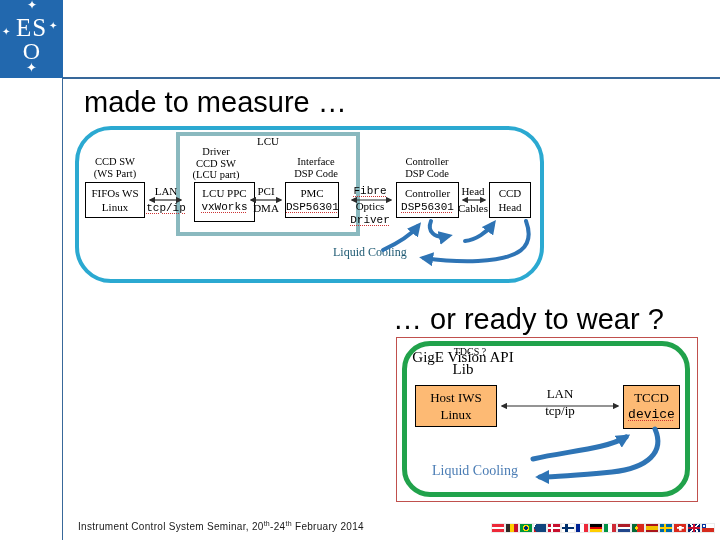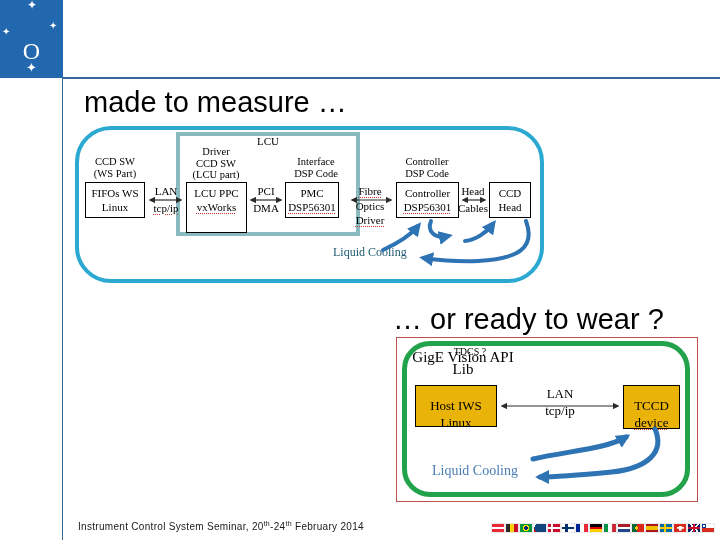--- a/index.html
+++ b/index.html
@@ -18,47 +18,48 @@
 
   .title{color:#000;font-size:29px;white-space:nowrap;}
 
   
   .d1-outer{left:75px;top:126px;width:461px;height:149px;border:4px solid var(--diagram1-border,#2BA9D1);border-radius:36px;}
   .lcu-rect{left:176px;top:132px;width:176px;height:96px;border:4px solid var(--lcu-border,#8AB9BF);}
   .dlabel{font-family:"Liberation Serif",serif;color:#000;text-align:center;line-height:11.5px;font-size:10.5px;}
   .dbox{border:1px solid #000;background:#fff;font-family:"Liberation Serif",serif;font-size:11px;
         color:#000;text-align:center;line-height:14px;padding-top:3px;box-sizing:border-box;}
   .clabel{font-family:"Liberation Serif",serif;font-size:11px;color:#000;text-align:center;line-height:12px;}
-  .sq{text-decoration:underline dotted #cc3333 1px;text-underline-offset:2px;}
+  .sq{text-decoration:underline dotted #cc3333 1px;text-underline-offset:2px;font-family:Liberation Mono, monospace;}
   .liquid1{left:333px;top:245px;font-family:"Liberation Serif",serif;font-size:12px;color:var(--liquid1-text,#1D5972);}
 
   
   .d2-red{left:396px;top:337px;width:300px;height:163px;border:1px solid var(--red-border,#C0504D);}
   .d2-green{left:402px;top:341px;width:278px;height:146px;border:5px solid var(--green-border,#21A24B);border-radius:28px;}
-  .d2box{border:1px solid #000;background:#eab308;font-family:"Liberation Serif",serif;font-size:13px;
-         color:#000;text-align:center;line-height:17px;padding-top:11px;box-sizing:border-box;}
+  .d2box{border:1px solid #000;background:#fdba74;font-family:"Liberation Serif",serif;font-size:13px;
+         color:#000;text-align:center;line-height:17px;padding-top:3px;box-sizing:border-box;}
   .c2label{font-family:"Liberation Serif",serif;font-size:13px;color:#000;text-align:center;line-height:14px;}
   .liquid2{left:432px;top:463px;font-family:"Liberation Serif",serif;font-size:14px;color:var(--liquid2-text,#4A7CB4);}
 
   
   .footer{left:78px;top:520px;font-size:10px;color:#1a1a1a;letter-spacing:0.3px;}
   .footer sup{font-size:7px;}
   .flags{top:524px;right:6px;display:flex;gap:2px;}
   .flag{width:12px;height:8px;outline:1px solid rgba(0,0,0,0.08);}
 
   svg.overlay{position:absolute;left:0;top:0;pointer-events:none;}
 </style>
 </head>
 <body>
 
 <div class="abs logo">
   <span class="star" style="left:27px;top:-2px;font-size:12px">✦</span>
   <span class="star" style="left:2px;top:26px;font-size:10px">✦</span>
   <span class="star" style="left:49px;top:20px;font-size:10px">✦</span>
   <span class="star" style="left:26px;top:60px;font-size:13px">✦</span>
+  <span class="l1">ES</span>
   <span class="l2">O</span>
 </div>
 <div class="abs h-rule"></div>
 <div class="abs v-rule"></div>
 
 <div class="abs title" style="left:84px;top:86px">made to measure …</div>
 
 <div class="abs d1-outer"></div>
 <div class="abs lcu-rect"></div>
 <div class="abs dlabel" style="left:176px;top:136px;width:184px;font-size:11px">LCU</div>
@@ -78,21 +79,21 @@
 </div>
 <div class="abs dlabel" style="left:393px;top:156px;width:68px">
   <span style="display:block">Controller</span>
   <span style="display:block">DSP Code</span>
 </div>
 
 <div class="abs dbox" style="left:85px;top:182px;width:60px;height:36px">
   <span style="display:block">FIFOs WS</span>
   <span style="display:block">Linux</span>
 </div>
-<div class="abs dbox" style="left:186px;top:182px;width:61px;height:51px">
+<div class="abs dbox" style="left:194px;top:182px;width:61px;height:40px">
   <span style="display:block">LCU PPC</span>
   <span style="display:block" class="sq">vxWorks</span>
 </div>
 <div class="abs dbox" style="left:285px;top:182px;width:54px;height:36px">
   <span style="display:block">PMC</span>
   <span style="display:block" class="sq">DSP56301</span>
 </div>
 <div class="abs dbox" style="left:396px;top:182px;width:63px;height:36px">
   <span style="display:block">Controller</span>
   <span style="display:block" class="sq">DSP56301</span>

